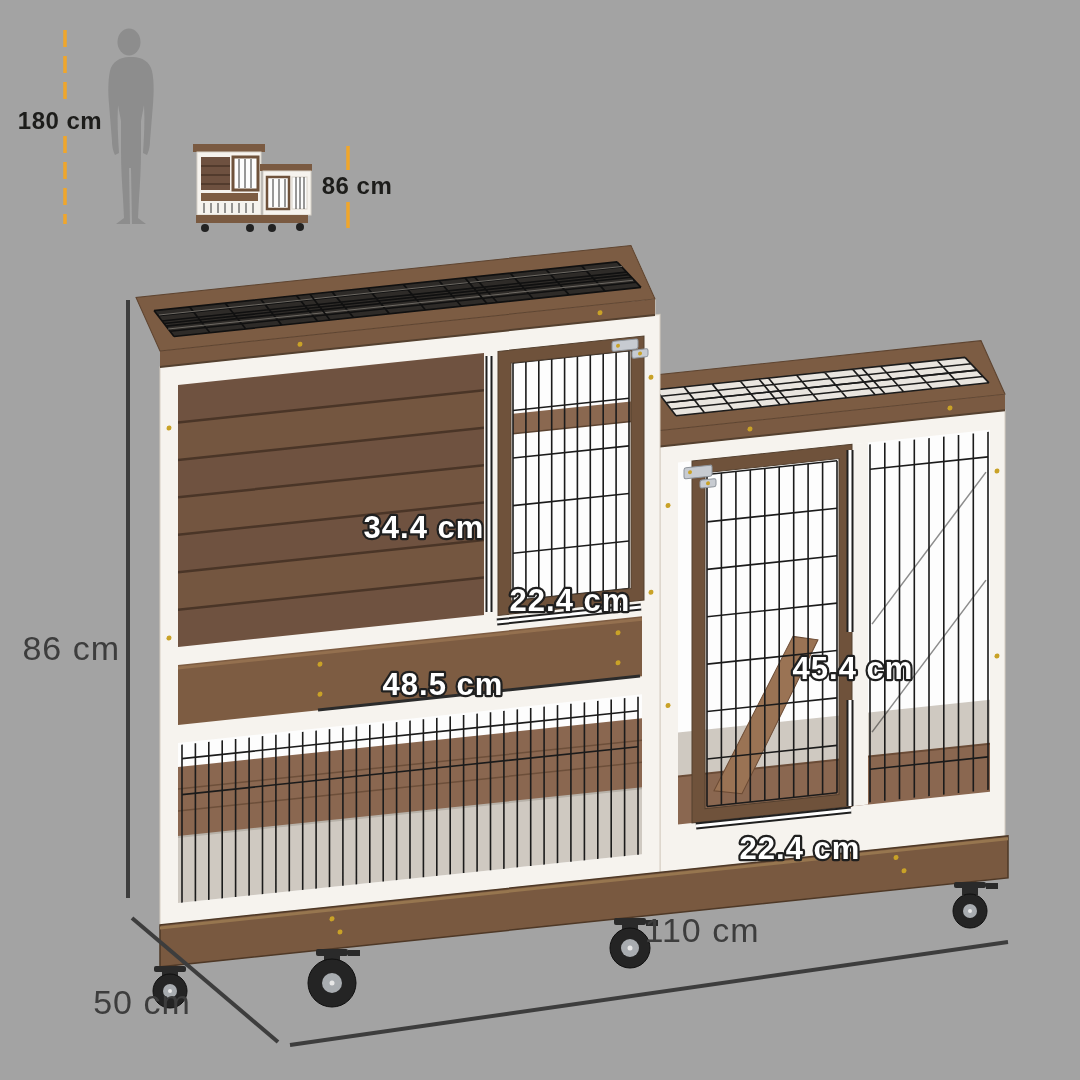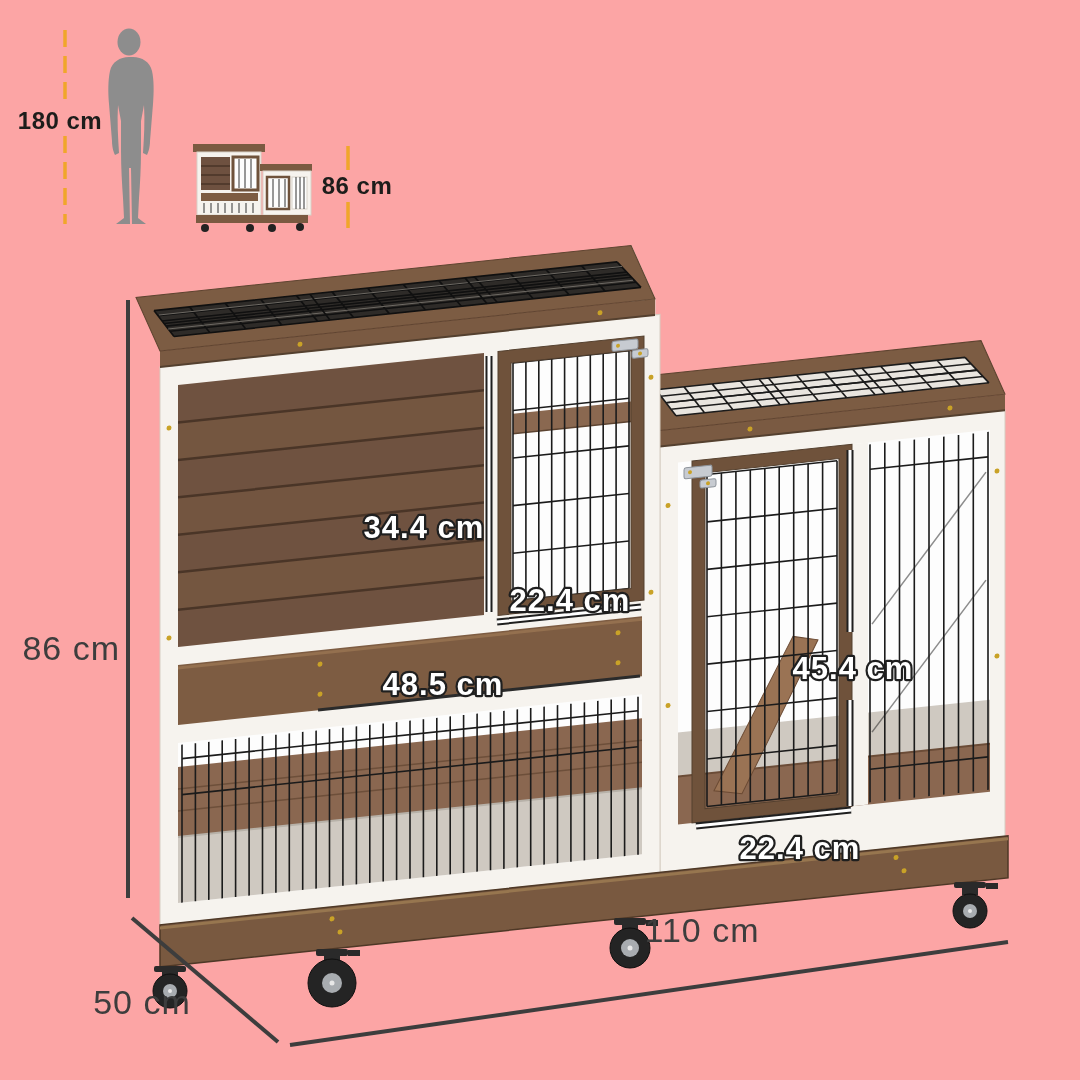--- a/index.html
+++ b/index.html
@@ -1,16 +1,16 @@
 <!DOCTYPE html>
 <html><head>
 <meta charset="utf-8">
 <style>
   html,body{margin:0;padding:0;background:#ffffff;}
-  .stage{position:relative;width:1080px;height:1080px;background:#fca5a5;overflow:hidden;
+  .stage{position:relative;width:1080px;height:1080px;background:#a3a3a3;overflow:hidden;
          font-family:"Liberation Sans","DejaVu Sans",sans-serif;}
   svg{display:block;}
   .t-white{font-family:"Liberation Sans",sans-serif;font-weight:bold;font-size:31px;
            fill:#ffffff;stroke:#1f1f1f;stroke-width:4.5px;paint-order:stroke;
            stroke-linejoin:round;letter-spacing:1px;}
   .t-dark{font-family:"Liberation Sans",sans-serif;font-size:34px;fill:#3d3d3d;letter-spacing:1px;}
   .t-bold{font-family:"Liberation Sans",sans-serif;font-weight:bold;font-size:24px;fill:#1d1d1b;letter-spacing:0.5px;}
   .wire{stroke:#1b1b1b;stroke-width:1.6;fill:none;}
   .wire-dark{stroke:#101010;stroke-width:1.6;fill:none;}
   .dimline{stroke:#3d3d3d;stroke-width:4;fill:none;stroke-linecap:butt;}

